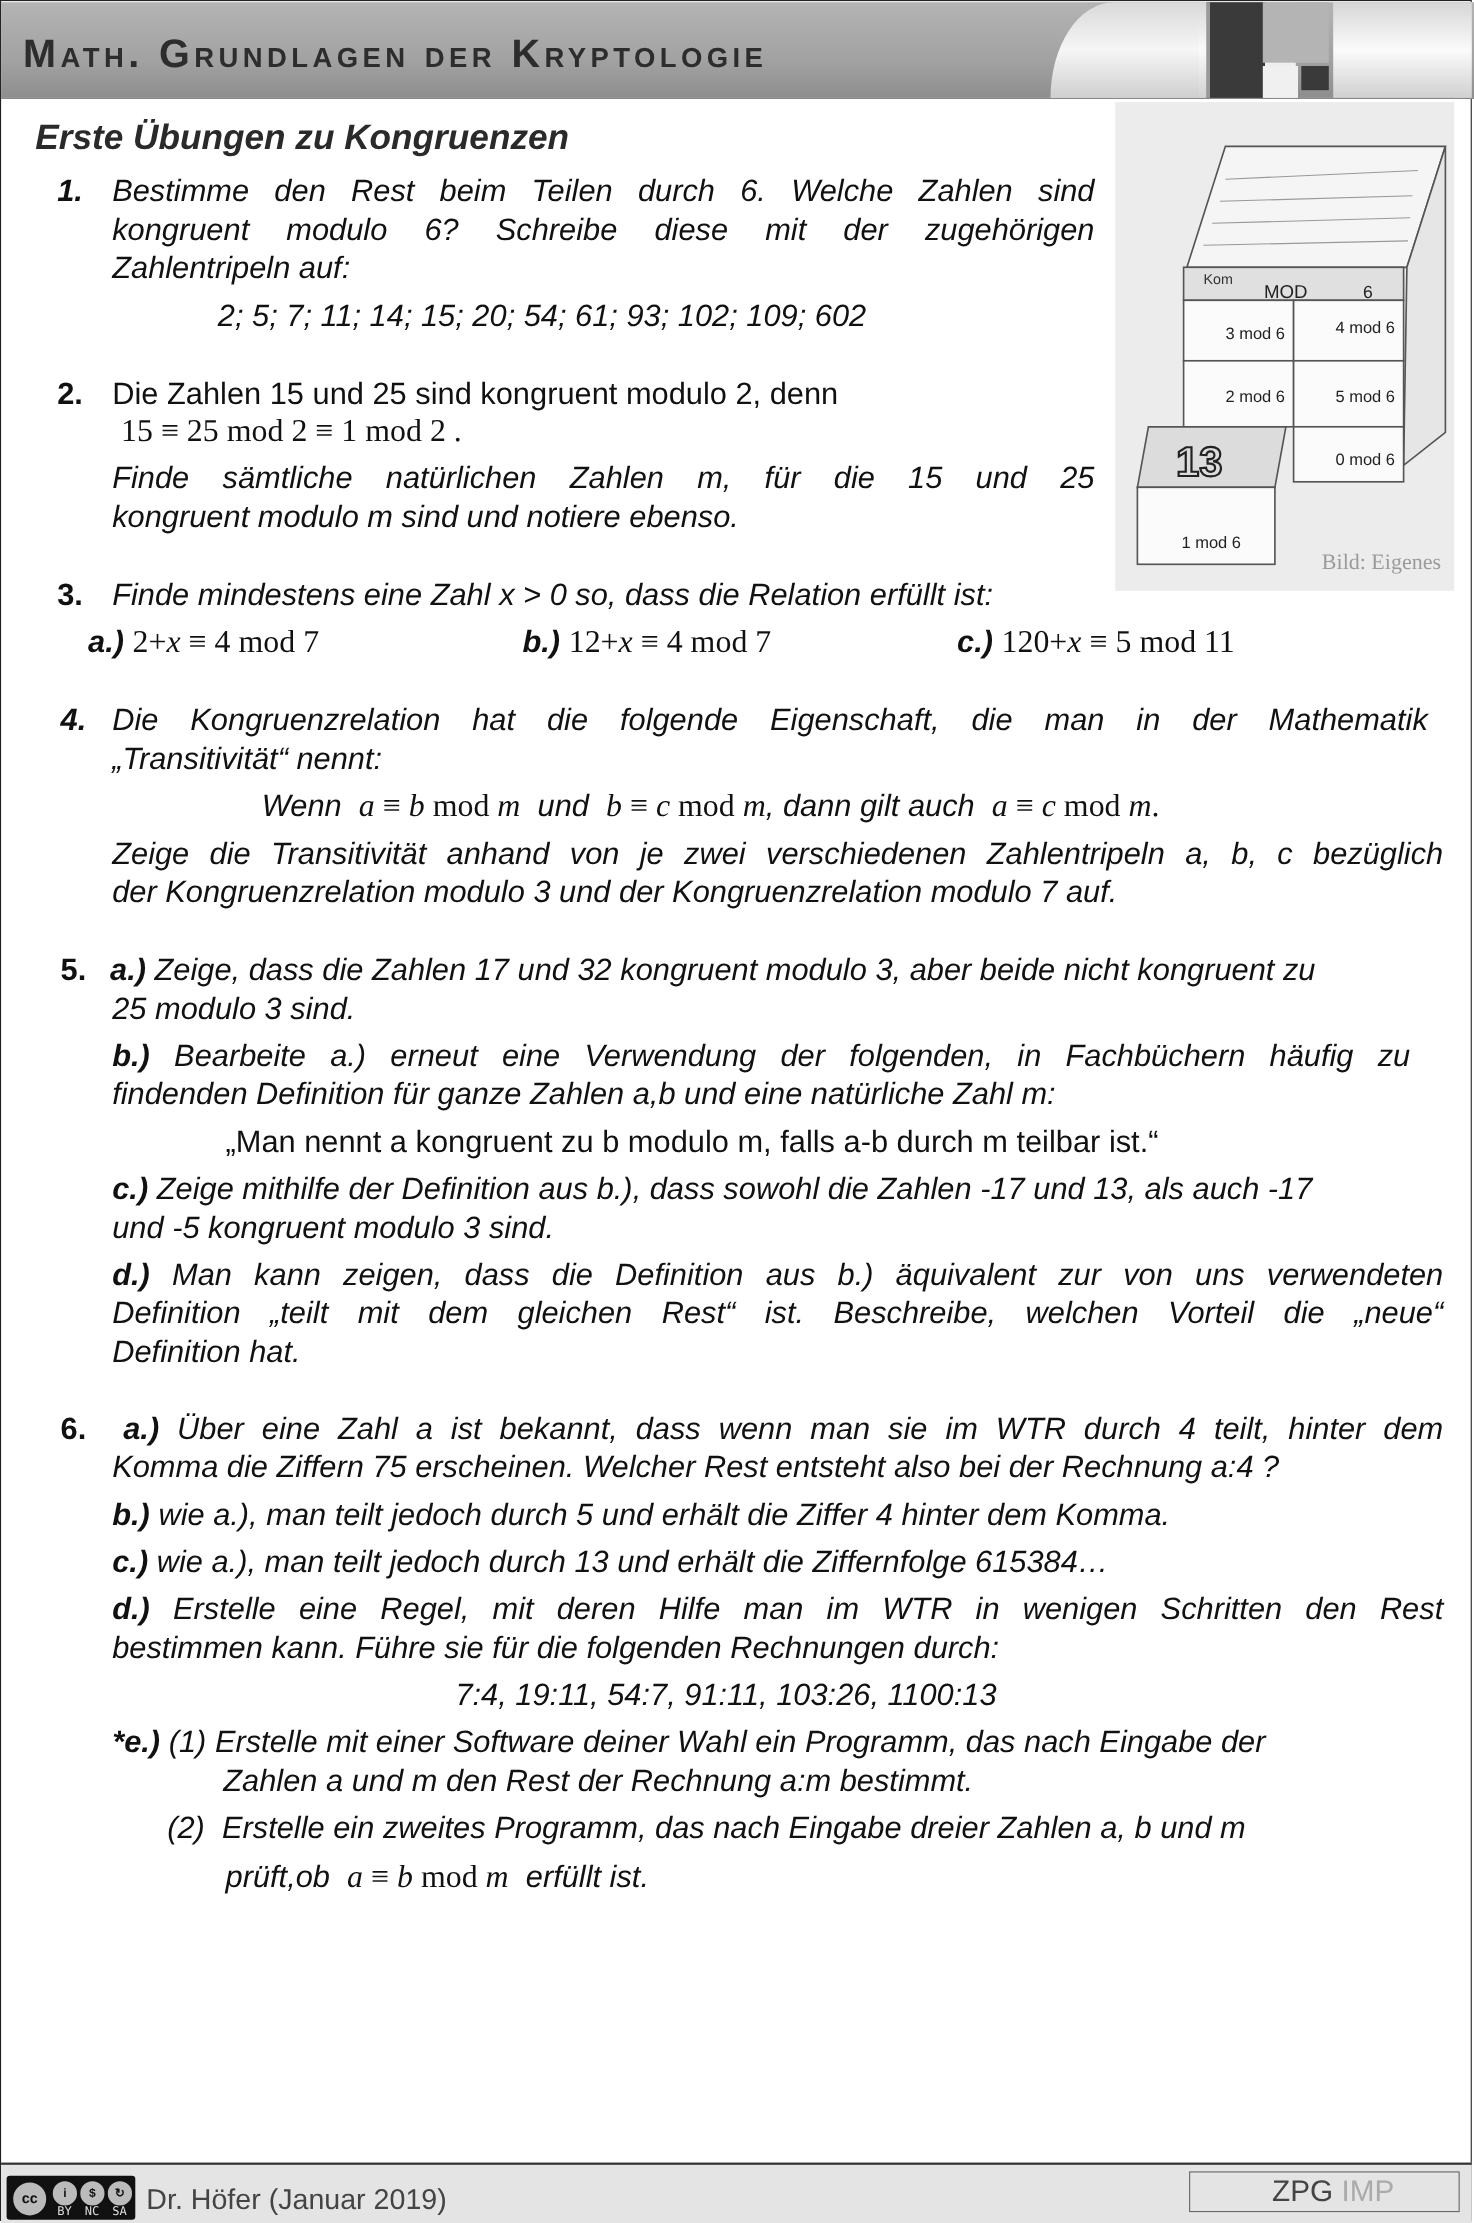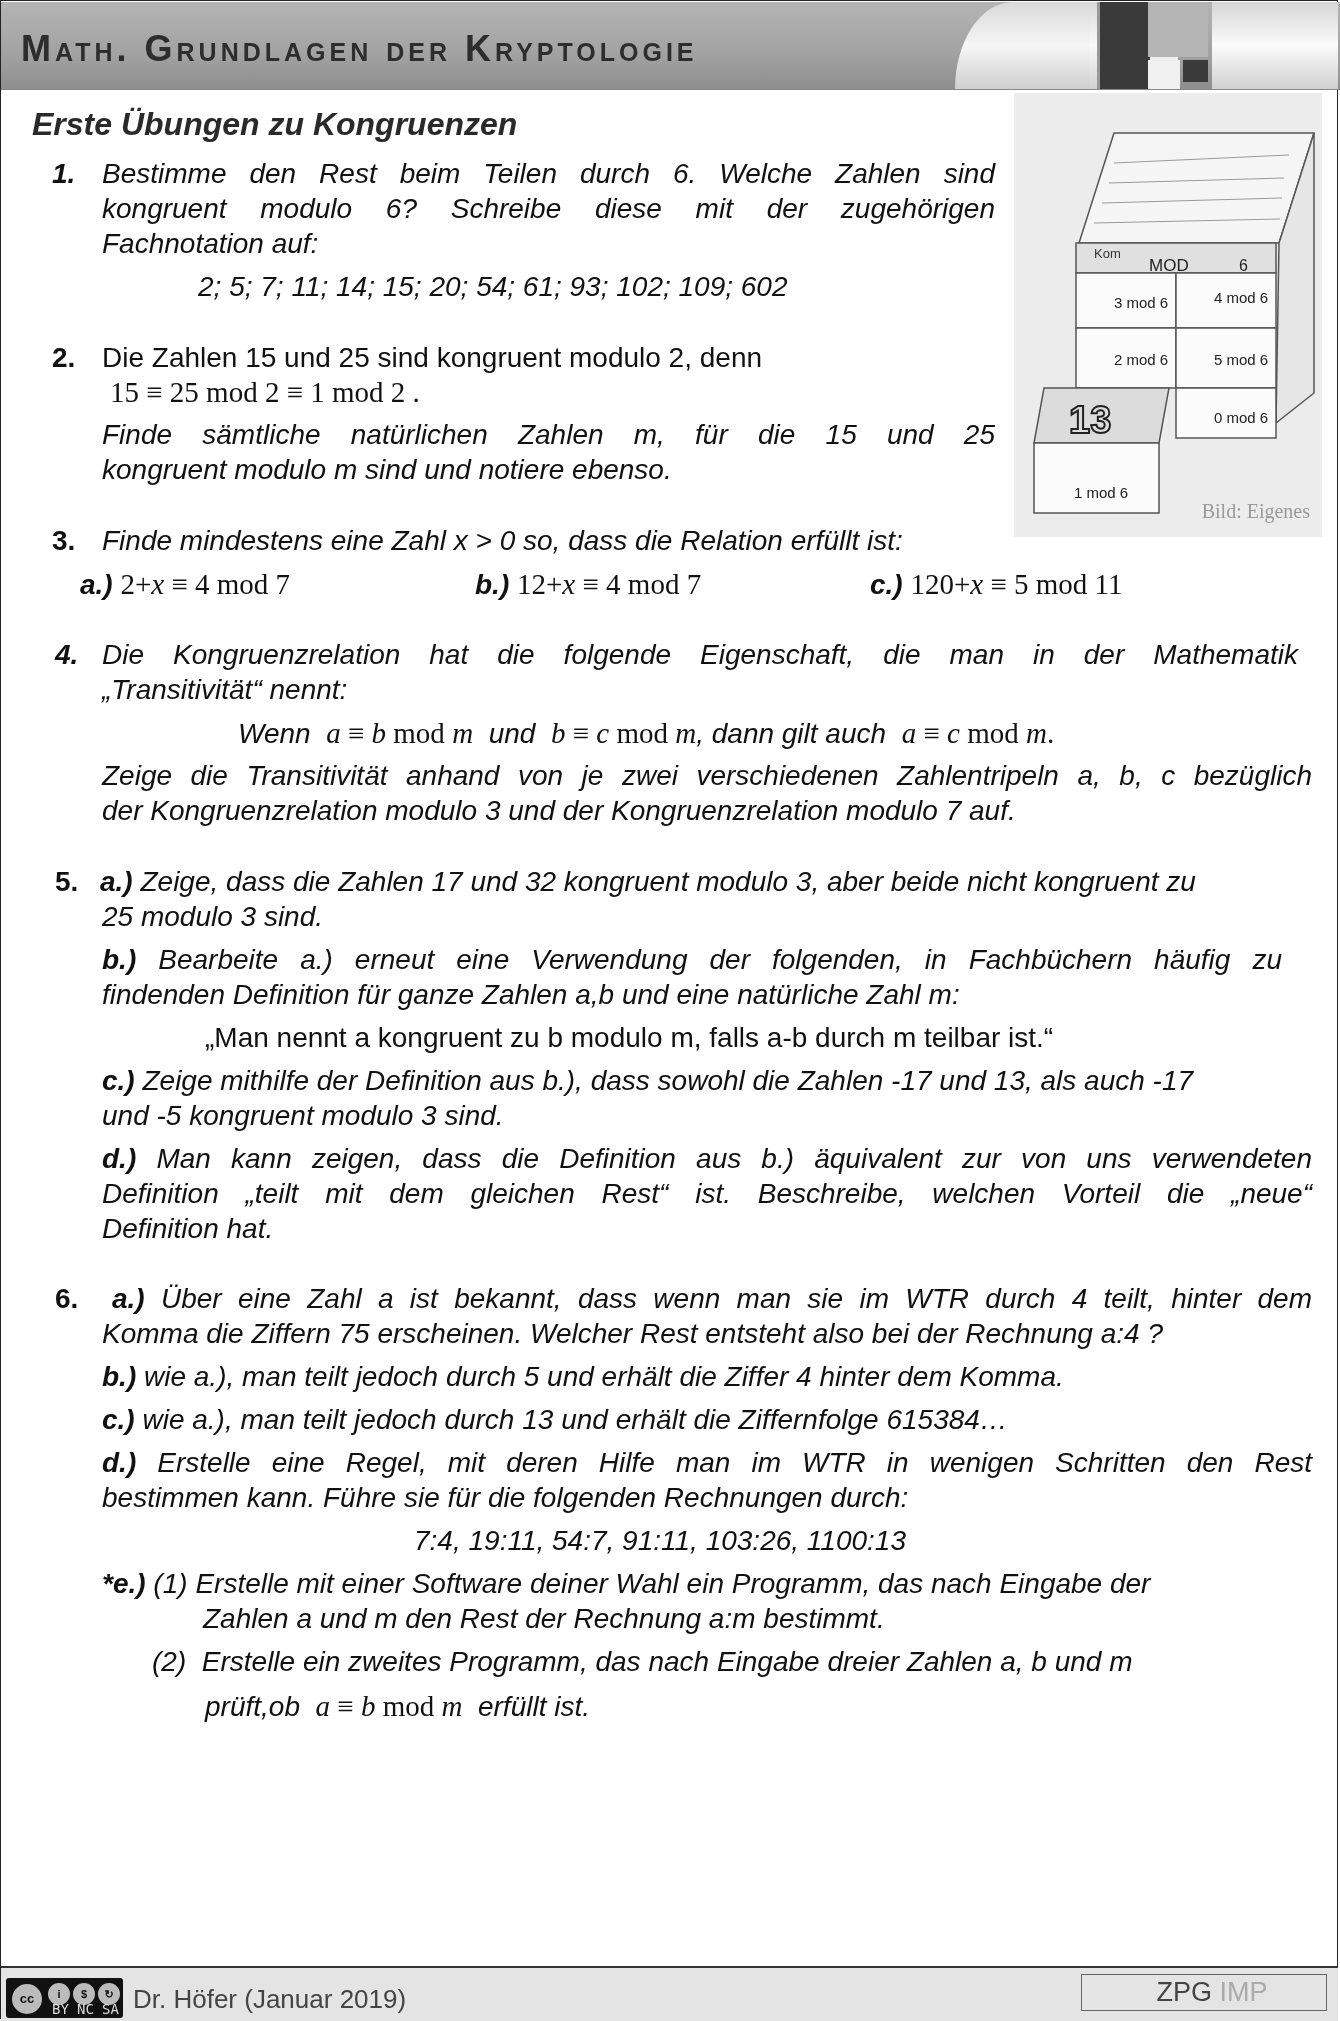--- a/index.html
+++ b/index.html
@@ -28,21 +28,21 @@
   .upnum { font-style:normal; }
   .sub { font-weight:bold; font-style:italic; }
   .math { font-family:"Liberation Serif", serif; font-style:normal; font-size:29px; }
   .mi { font-style:italic; }
   .normal { font-style:normal; }
 
   .footer { position:absolute; left:1px; top:1966px; width:1337px; height:53px; background:#e4e4e4; border-top:2px solid #333; }
   .cc { position:absolute; left:5px; top:10px; width:117px; height:40px; background:#111; border-radius:3px; }
   .cc .circ { position:absolute; top:3px; width:22px; height:22px; border-radius:50%; background:#bbb; border:2px solid #111; color:#111; font-size:11px; font-weight:bold; text-align:center; line-height:22px; }
   .cc .big { left:4px; top:4px; width:30px; height:30px; line-height:30px; font-size:13px; }
-  .cc .lbl { position:absolute; bottom:1px; color:#ddd; font-size:14px; font-family:"DejaVu Sans Mono", monospace; }
+  .cc .lbl { position:absolute; bottom:1px; color:#ddd; font-size:11px; font-family:"DejaVu Sans Mono", monospace; }
   .footer-author { position:absolute; left:132px; top:16px; font-size:26px; color:#444; }
   .zpg { position:absolute; left:1080px; top:6px; width:246px; height:37px; border:1px solid #666; box-sizing:border-box; text-align:center; font-size:27px; line-height:35px;padding-left:16px; }
   .zpg .z { color:#444; } .zpg .i { color:#aaa; }
 </style>
 </head>
 <body>
 
 <div class="frame"></div>
 
 <div class="header">
@@ -92,21 +92,21 @@
     </g>
     <text x="55" y="340" font-size="38" font-weight="bold" fill="none" stroke="#222" stroke-width="2">13</text>
   </svg>
   <div class="photo-credit">Bild: Eigenes</div>
 </div>
 
 <div>
   <div class="num" style="left:52px;top:160px;">1.</div>
   <div class="line just" style="left:102px;top:160px;width:893px;">Bestimme den Rest beim Teilen durch 6. Welche Zahlen sind</div>
   <div class="line just" style="left:102px;top:195px;width:893px;">kongruent modulo 6? Schreibe diese mit der zugehörigen</div>
-  <div class="line" style="left:102px;top:230px;">Fachnotation auf:</div>
+  <div class="line" style="left:102px;top:230px;">Zahlentripeln auf:</div>
   <div class="line" style="left:198px;top:273px;">2; 5; 7; 11; 14; 15; 20; 54; 61; 93; 102; 109; 602</div>
 </div>
 
 <div>
   <div class="num upnum" style="left:52px;top:344px;">2.</div>
   <div class="line normal" style="left:102px;top:344px;">Die Zahlen 15 und 25 sind kongruent modulo 2, denn</div>
   <div class="line math" style="left:110px;top:378px;">15 ≡ 25 mod 2 ≡ 1 mod 2 .</div>
   <div class="line just" style="left:102px;top:421px;width:893px;">Finde sämtliche natürlichen Zahlen m, für die 15 und 25</div>
   <div class="line" style="left:102px;top:456px;">kongruent modulo m sind und notiere ebenso.</div>
 </div>

